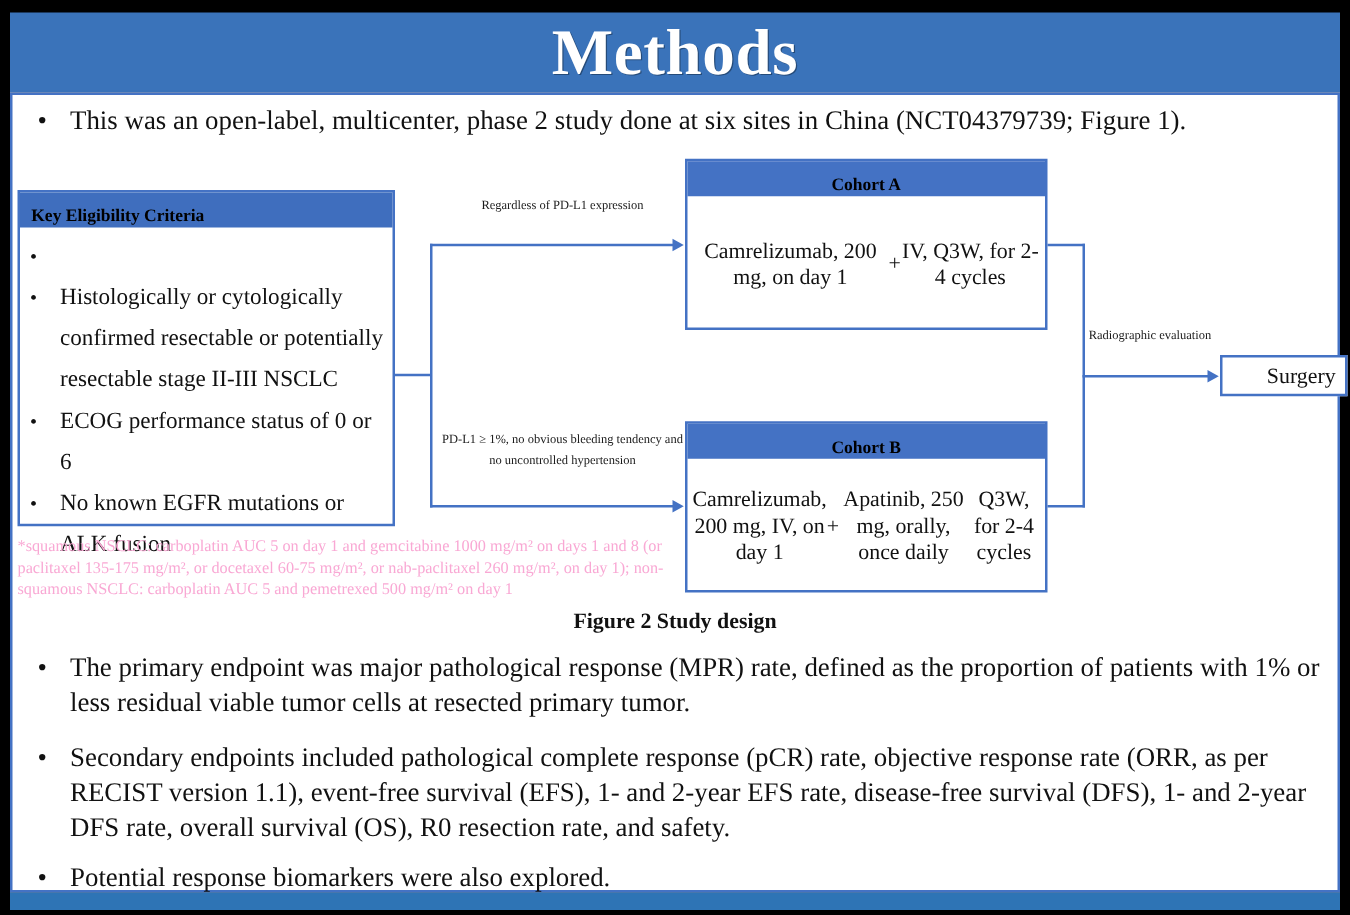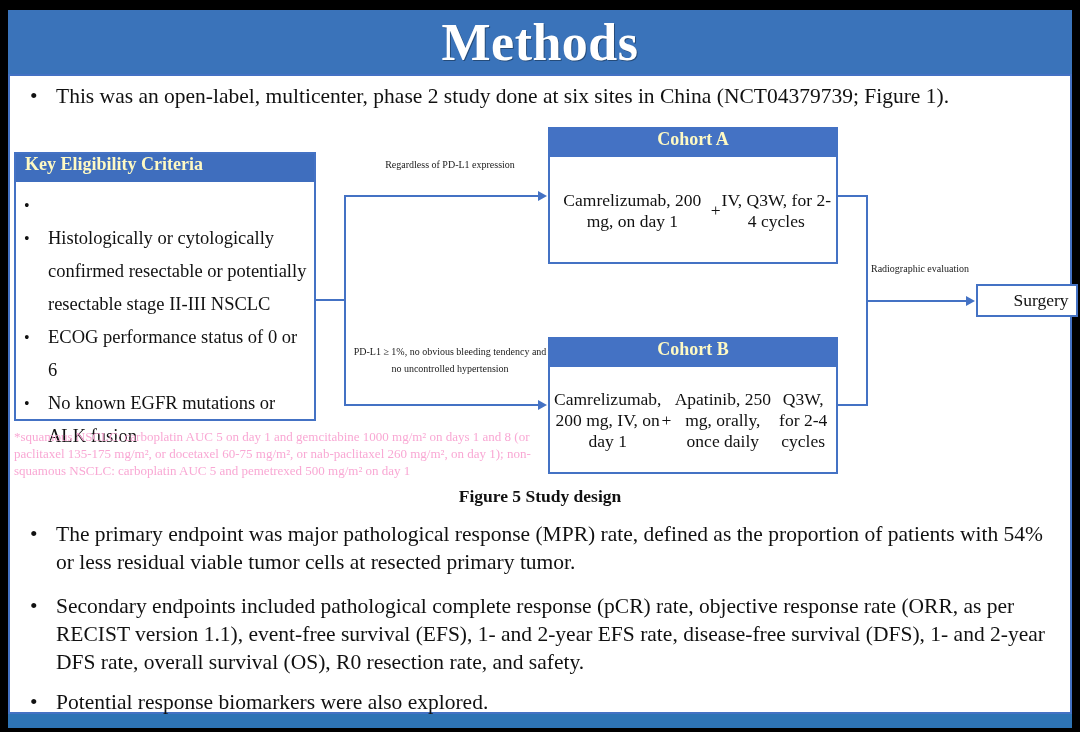--- a/index.html
+++ b/index.html
@@ -24,22 +24,22 @@
   .footer-bar {
     position:absolute; left:8px; top:714px; width:1064px; height:14px;
     background:#2e74b5;
   }
   
   .bullet { position:absolute; display:flex; font-size:21.5px; line-height:28px; }
   .bullet .dot { width:28px; flex:0 0 28px; text-align:left; padding-left:2px; }
   
   .dbox { position:absolute; border:2px solid #4472c4; background:#fff; }
   .dbox .dbox-header {
-    background:#4472c4; color:#fef9c3; font-weight:bold; font-size:18px;
-    height:28px; display:flex; align-items:flex-start; justify-content:center;
+    background:#4472c4; color:#000000; font-weight:bold; font-size:14px;
+    height:28px; display:flex; align-items:flex-end; justify-content:center;
   }
   .elig-box .dbox-header { justify-content:flex-start; padding-left:9px; background:#3f6ebe; }
   .elig-body { padding:7px 4px 0 8px; }
   .elig-item { display:flex; font-size:18.5px; line-height:33px; }
   .elig-item .dot { width:24px; flex:0 0 24px; font-size:16px; }
   .cohort-body {
     height:107px; display:flex; flex-direction:row; justify-content:space-evenly;
     align-items:center; text-align:center; font-size:17.5px; padding:2px 4px;
   }
   .surgery-box {
@@ -150,25 +150,25 @@
   <div class="arrowhead" style="left:966px; top:296px;"></div>
 
   <div class="flabel" style="left:870px; top:260px; width:100px;">Radiographic evaluation</div>
 
   <div class="surgery-box" style="left:976px; top:284px; width:102px; height:33px;padding-left:28px;">
     <span>Surgery</span>
   </div>
 
   <div class="footnote">*squamous NSCLC: carboplatin AUC 5 on day 1 and gemcitabine 1000 mg/m² on days 1 and 8 (or paclitaxel 135-175 mg/m², or docetaxel 60-75 mg/m², or nab-paclitaxel 260 mg/m², on day 1); non-squamous NSCLC: carboplatin AUC 5 and pemetrexed 500 mg/m² on day 1</div>
 
-  <div class="fig-caption">Figure 5 Study design</div>
+  <div class="fig-caption">Figure 2 Study design</div>
 
   <div class="bullet" style="left:28px; top:520px; width:1034px;">
     <span class="dot">•</span>
-    <span>The primary endpoint was major pathological response (MPR) rate, defined as the proportion of patients with 54% or less residual viable tumor cells at resected primary tumor.</span>
+    <span>The primary endpoint was major pathological response (MPR) rate, defined as the proportion of patients with 1% or less residual viable tumor cells at resected primary tumor.</span>
   </div>
 
   <div class="bullet" style="left:28px; top:592px; width:1034px;">
     <span class="dot">•</span>
     <span>Secondary endpoints included pathological complete response (pCR) rate, objective response rate (ORR, as per RECIST version 1.1), event-free survival (EFS), 1- and 2-year EFS rate, disease-free survival (DFS), 1- and 2-year DFS rate, overall survival (OS), R0 resection rate, and safety.</span>
   </div>
 
   <div class="bullet" style="left:28px; top:688px; width:1034px;">
     <span class="dot">•</span>
     <span>Potential response biomarkers were also explored.</span>

